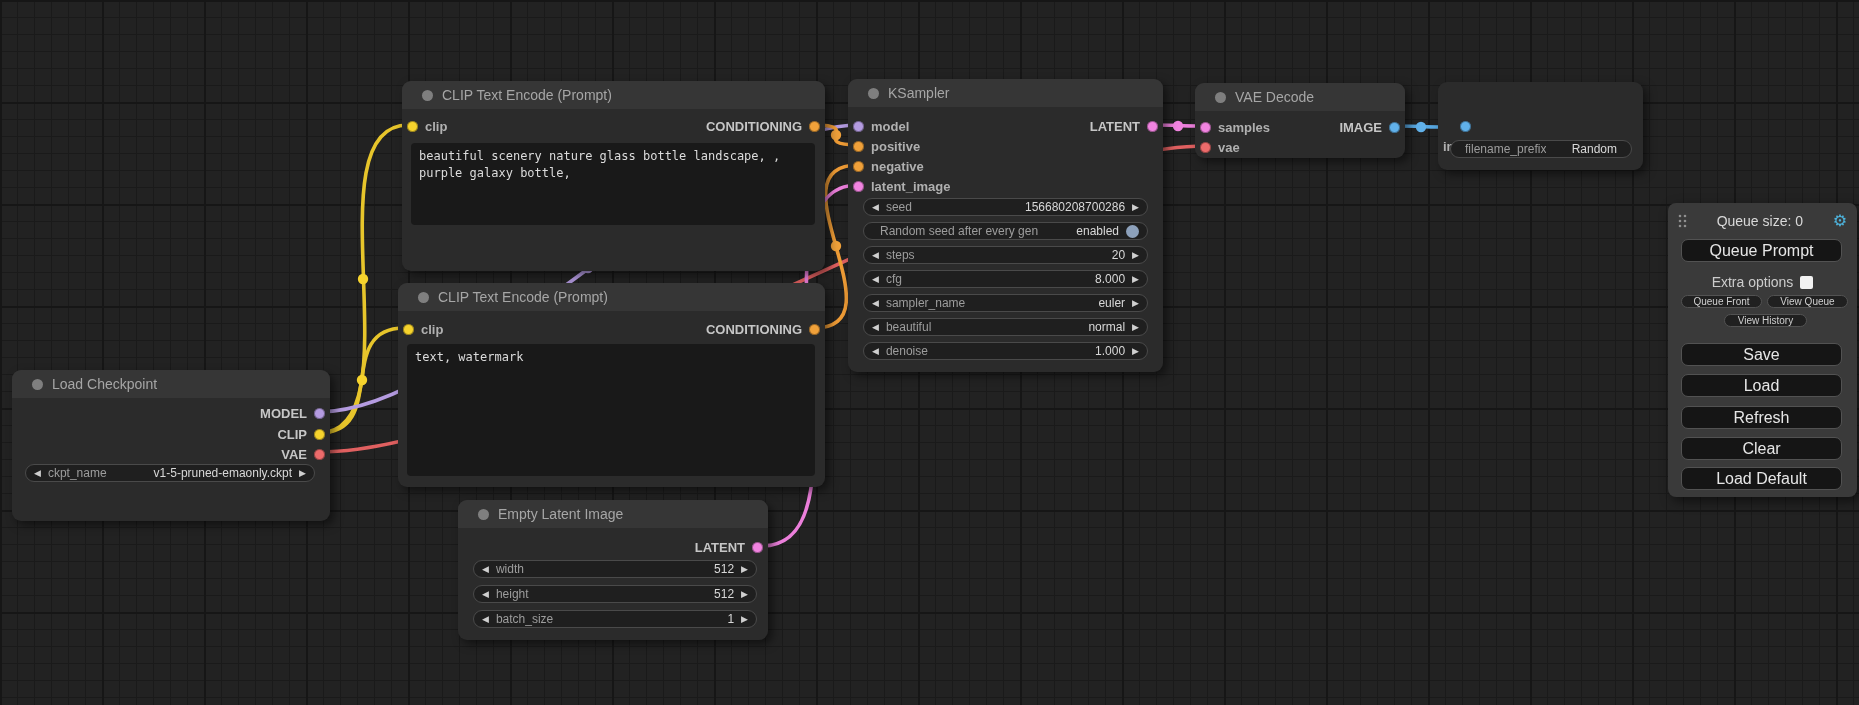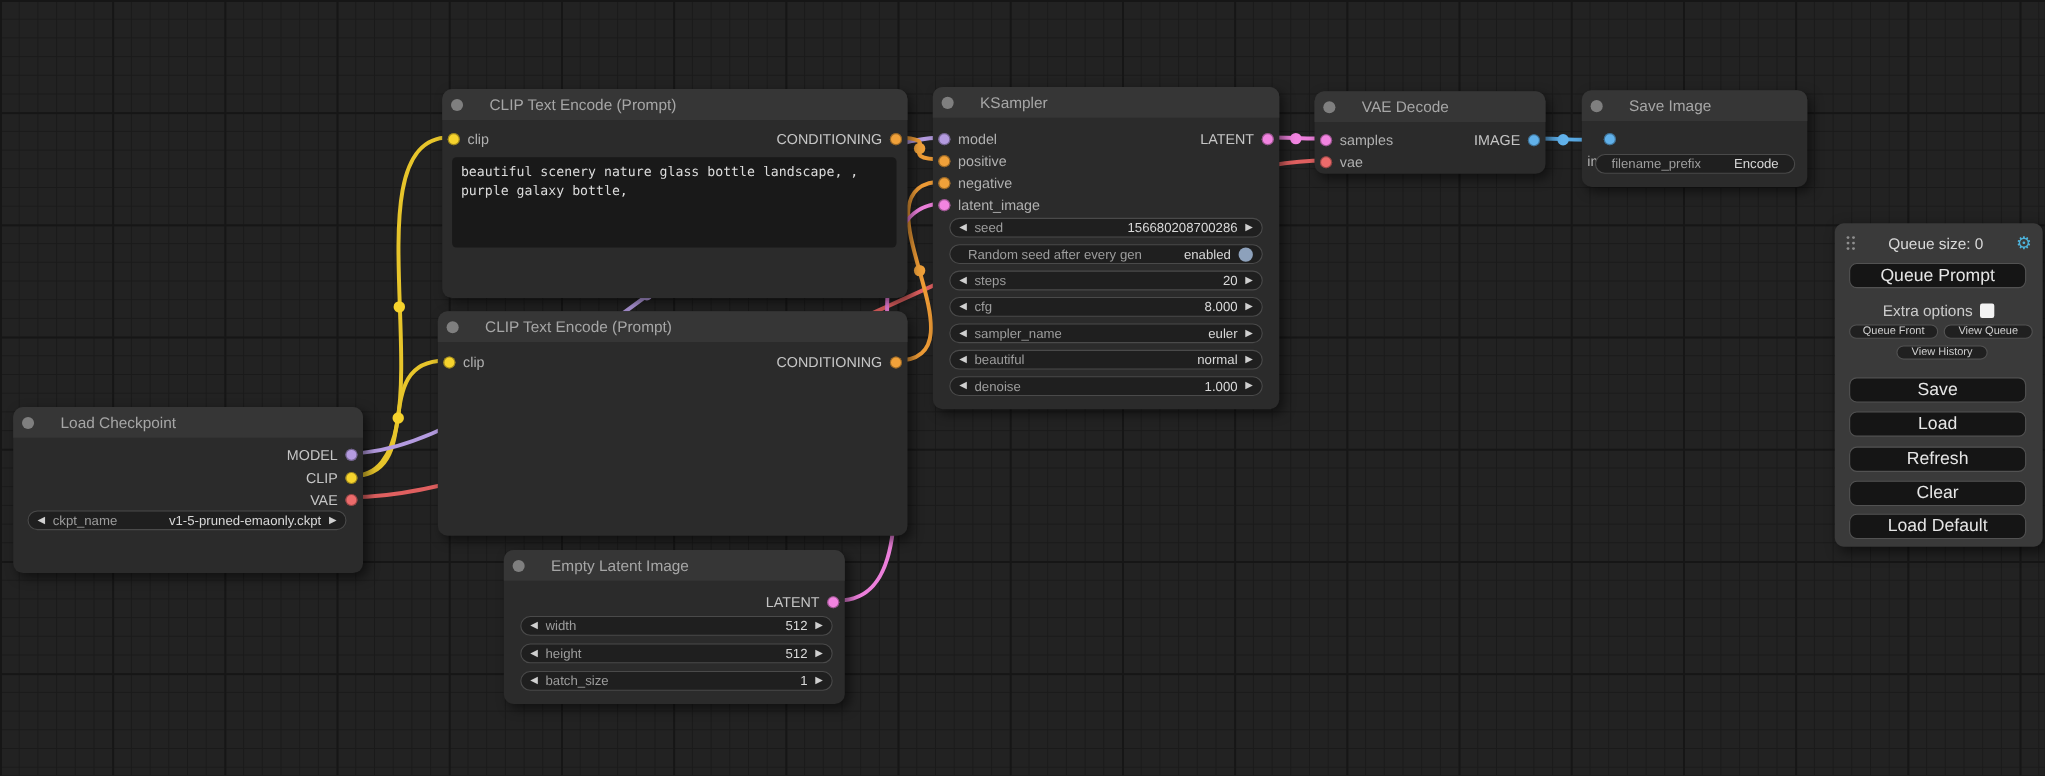--- a/index.html
+++ b/index.html
@@ -17,26 +17,26 @@
   }
   svg.wires { position:absolute; left:0; top:0; z-index:1; }
   svg.wires path { fill:none; stroke-width:3.6; stroke-linecap:round; }
 
   .node {
     position:absolute; z-index:2; background:#2b2b2b; border-radius:9px;
     box-shadow: 4px 4px 10px rgba(0,0,0,.5); color:#b4b4b4;
   }
   .node-title {
     height:28px; background:#363636; border-radius:9px 9px 0 0;
-    display:flex; align-items:center; padding:0 8px; gap:24px;
+    display:flex; align-items:center; padding:0 20px; gap:9px;
     color:#a6a6a6; font-size:14px; white-space:nowrap; overflow:hidden;
   }
   .title-dot { width:11px; height:11px; border-radius:50%; background:#7f7f7f; flex:0 0 auto; }
 
-  .port-row { position:absolute; display:flex; align-items:center; gap:7px; font-size:13px; white-space:nowrap; }
+  .port-row { position:absolute; display:flex; align-items:center; gap:7px; font-size:13px; white-space:nowrap;font-weight:bold; }
   .port-row.in  { left:5px; color:#b0b0b0; }
   .port-row.out { right:5px; color:#c6c6c6; }
   .pdot { width:11px; height:11px; border-radius:50%; flex:0 0 auto; box-shadow:0 0 0 1px rgba(0,0,0,.35) inset; }
   .c-model { background:#b49be0; } .c-clip { background:#f6d32d; } .c-vae { background:#ec6b6b; }
   .c-cond  { background:#f0a13a; } .c-latent{ background:#f184e0; } .c-image { background:#61b1ea; }
 
   .prompt-box {
     position:absolute; background:#191919; border-radius:4px;
     font-family:"DejaVu Sans Mono", monospace; font-size:12px; line-height:1.45;
     color:#dcdcdc; padding:5px 8px; overflow:hidden; white-space:pre-wrap;
@@ -148,20 +148,21 @@
       <span>CLIP Text Encode (Prompt)</span>
     </div>
     <div class="port-row in" style="top:39px;">
       <span class="pdot c-clip"></span>
       <span>clip</span>
     </div>
     <div class="port-row out" style="top:39px;">
       <span>CONDITIONING</span>
       <span class="pdot c-cond"></span>
     </div>
+    <div class="prompt-box" style="left:9px; top:61px; width:408px; height:132px;">text, watermark</div>
   </div>
 
   <div class="node" style="left:458px; top:500px; width:310px; height:140px;">
     <div class="node-title">
       <span class="title-dot"></span>
       <span>Empty Latent Image</span>
     </div>
     <div class="port-row out" style="top:40px;">
       <span>LATENT</span>
       <span class="pdot c-latent"></span>
@@ -268,31 +269,27 @@
       <span class="pdot c-vae"></span>
       <span>vae</span>
     </div>
     <div class="port-row out" style="top:37px;">
       <span>IMAGE</span>
       <span class="pdot c-image"></span>
     </div>
   </div>
 
   <div class="node" style="left:1438px; top:82px; width:205px; height:88px;">
-    <div class="node-title">
-      <span class="title-dot"></span>
-      <span>Save Image</span>
-    </div>
     <div class="port-row in" style="top:39px;flex-direction:column;">
       <span class="pdot c-image"></span>
       <span>images</span>
     </div>
     <div class="widget" style="left:12px; top:58px; width:182px; padding:0 14px;">
       <span class="wlabel">filename_prefix</span>
-      <span class="wvalue">Encode</span>
+      <span class="wvalue">Random</span>
     </div>
   </div>
 
   <div class="queue-panel">
     <div class="qp-header">
       <svg width="9" height="14" viewBox="0 0 9 14">
         <circle cx="2" cy="2" r="1.3" fill="#8f8f8f"></circle>
           <circle cx="7" cy="2" r="1.3" fill="#8f8f8f"></circle>
         <circle cx="2" cy="7" r="1.3" fill="#8f8f8f"></circle>
           <circle cx="7" cy="7" r="1.3" fill="#8f8f8f"></circle>

